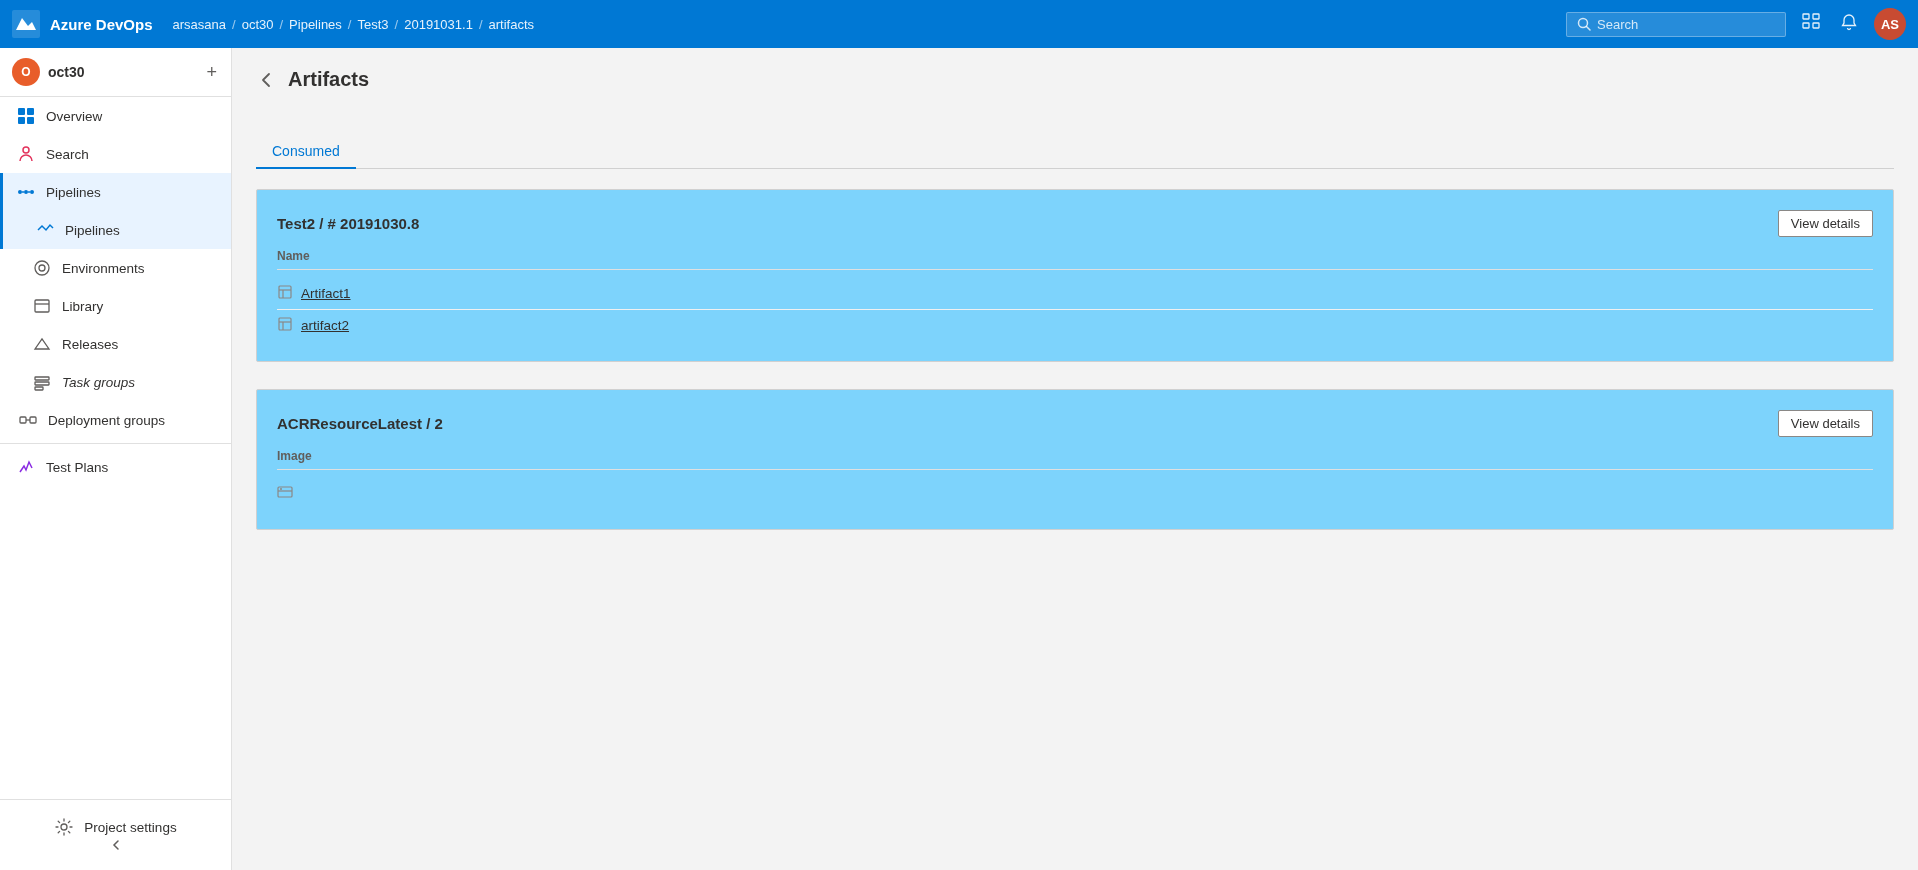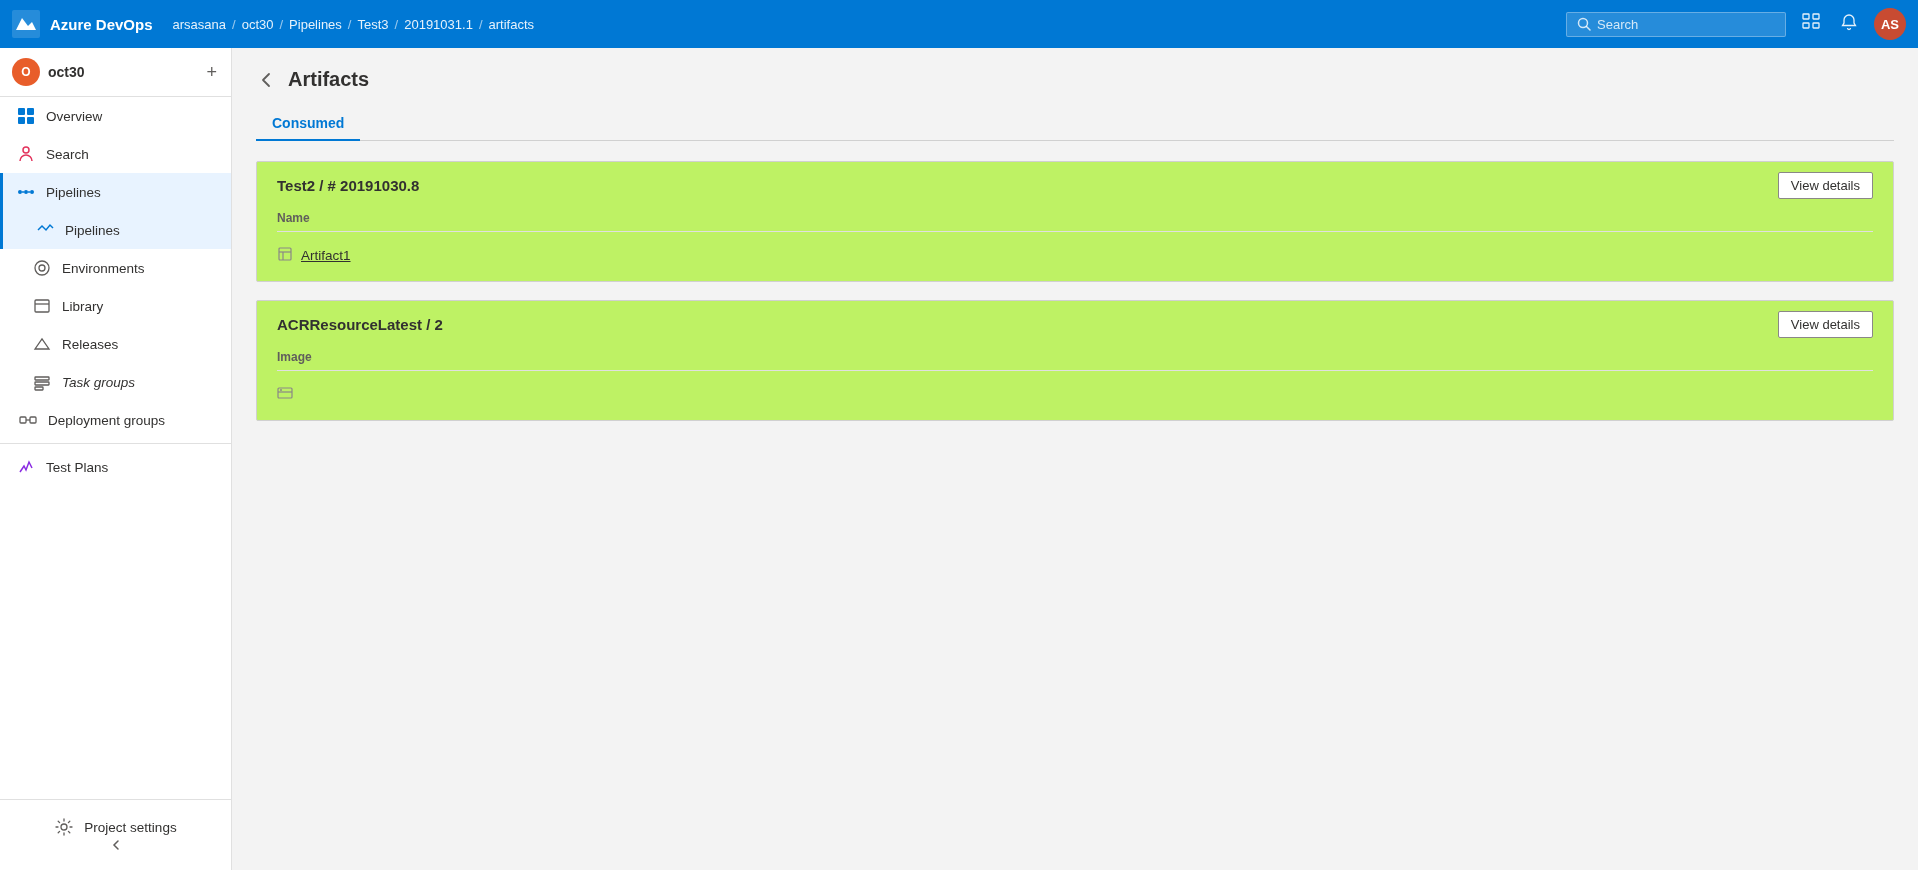--- a/index.html
+++ b/index.html
@@ -211,30 +211,31 @@
       padding: 8px 16px;
       cursor: pointer;
       font-size: 14px;
       color: #605e5c;
       border-bottom: 2px solid transparent;
       margin-bottom: -1px;
     }
     .tab.active {
       color: #0078d4;
       border-bottom-color: #0078d4;
-      font-weight: 700;
+      font-weight: 400;
+      margin-top: 28px;
     }
 
     
     .artifact-card {
-      background: #bef264;
+      background: #7dd3fc;
       border: 1px solid #d0d0d0;
       border-radius: 2px;
-      margin-bottom: 18px;
-      padding: 10px 20px;
+      margin-bottom: 27px;
+      padding: 20px 20px;
     }
     .card-header-row {
       display: flex;
       align-items: center;
       justify-content: space-between;
       margin-bottom: 12px;
     }
     .card-title {
       font-size: 15px;
       font-weight: 600;
@@ -480,20 +481,30 @@
       <div class="artifact-row">
         <span class="artifact-icon">
           <svg width="16" height="16" viewBox="0 0 16 16" fill="none">
             <rect x="2" y="2" width="12" height="12" rx="1" stroke="#8a8886" stroke-width="1.2"></rect>
             <line x1="2" y1="6" x2="14" y2="6" stroke="#8a8886" stroke-width="1.2"></line>
             <line x1="6" y1="6" x2="6" y2="14" stroke="#8a8886" stroke-width="1.2"></line>
           </svg>
         </span>
         <span>Artifact1</span>
       </div>
+      <div class="artifact-row">
+        <span class="artifact-icon">
+          <svg width="16" height="16" viewBox="0 0 16 16" fill="none">
+            <rect x="2" y="2" width="12" height="12" rx="1" stroke="#8a8886" stroke-width="1.2"></rect>
+            <line x1="2" y1="6" x2="14" y2="6" stroke="#8a8886" stroke-width="1.2"></line>
+            <line x1="6" y1="6" x2="6" y2="14" stroke="#8a8886" stroke-width="1.2"></line>
+          </svg>
+        </span>
+        <span>artifact2</span>
+      </div>
     </div>
 
     <div class="artifact-card">
       <div class="card-header-row">
         <span class="card-title">ACRResourceLatest / 2</span>
         <button class="view-details-btn">View details</button>
       </div>
       <div class="card-col-header">Image</div>
       <div class="artifact-row">
         <span class="artifact-icon">

